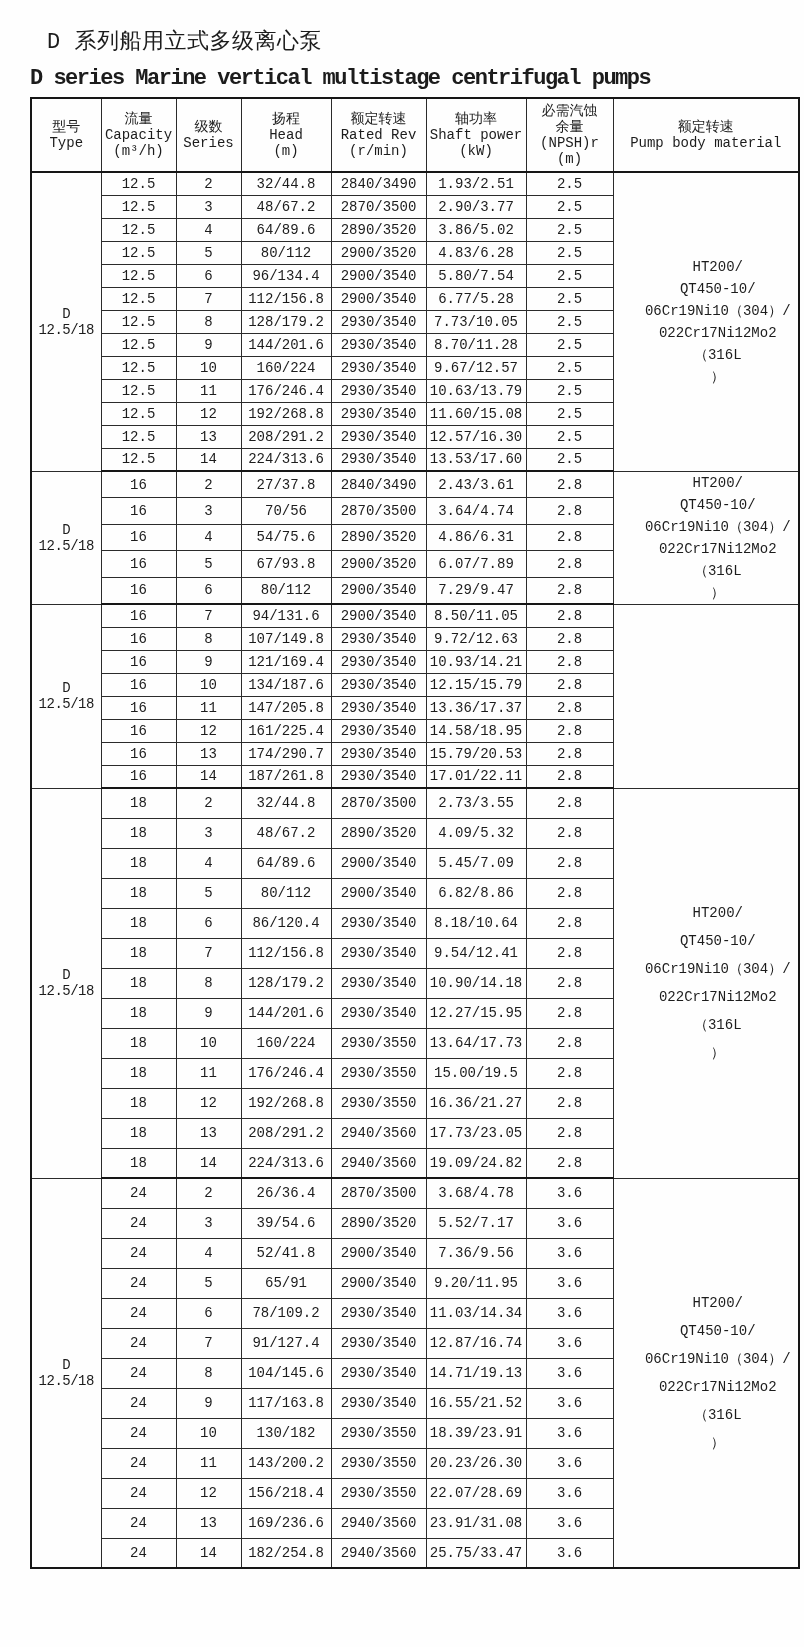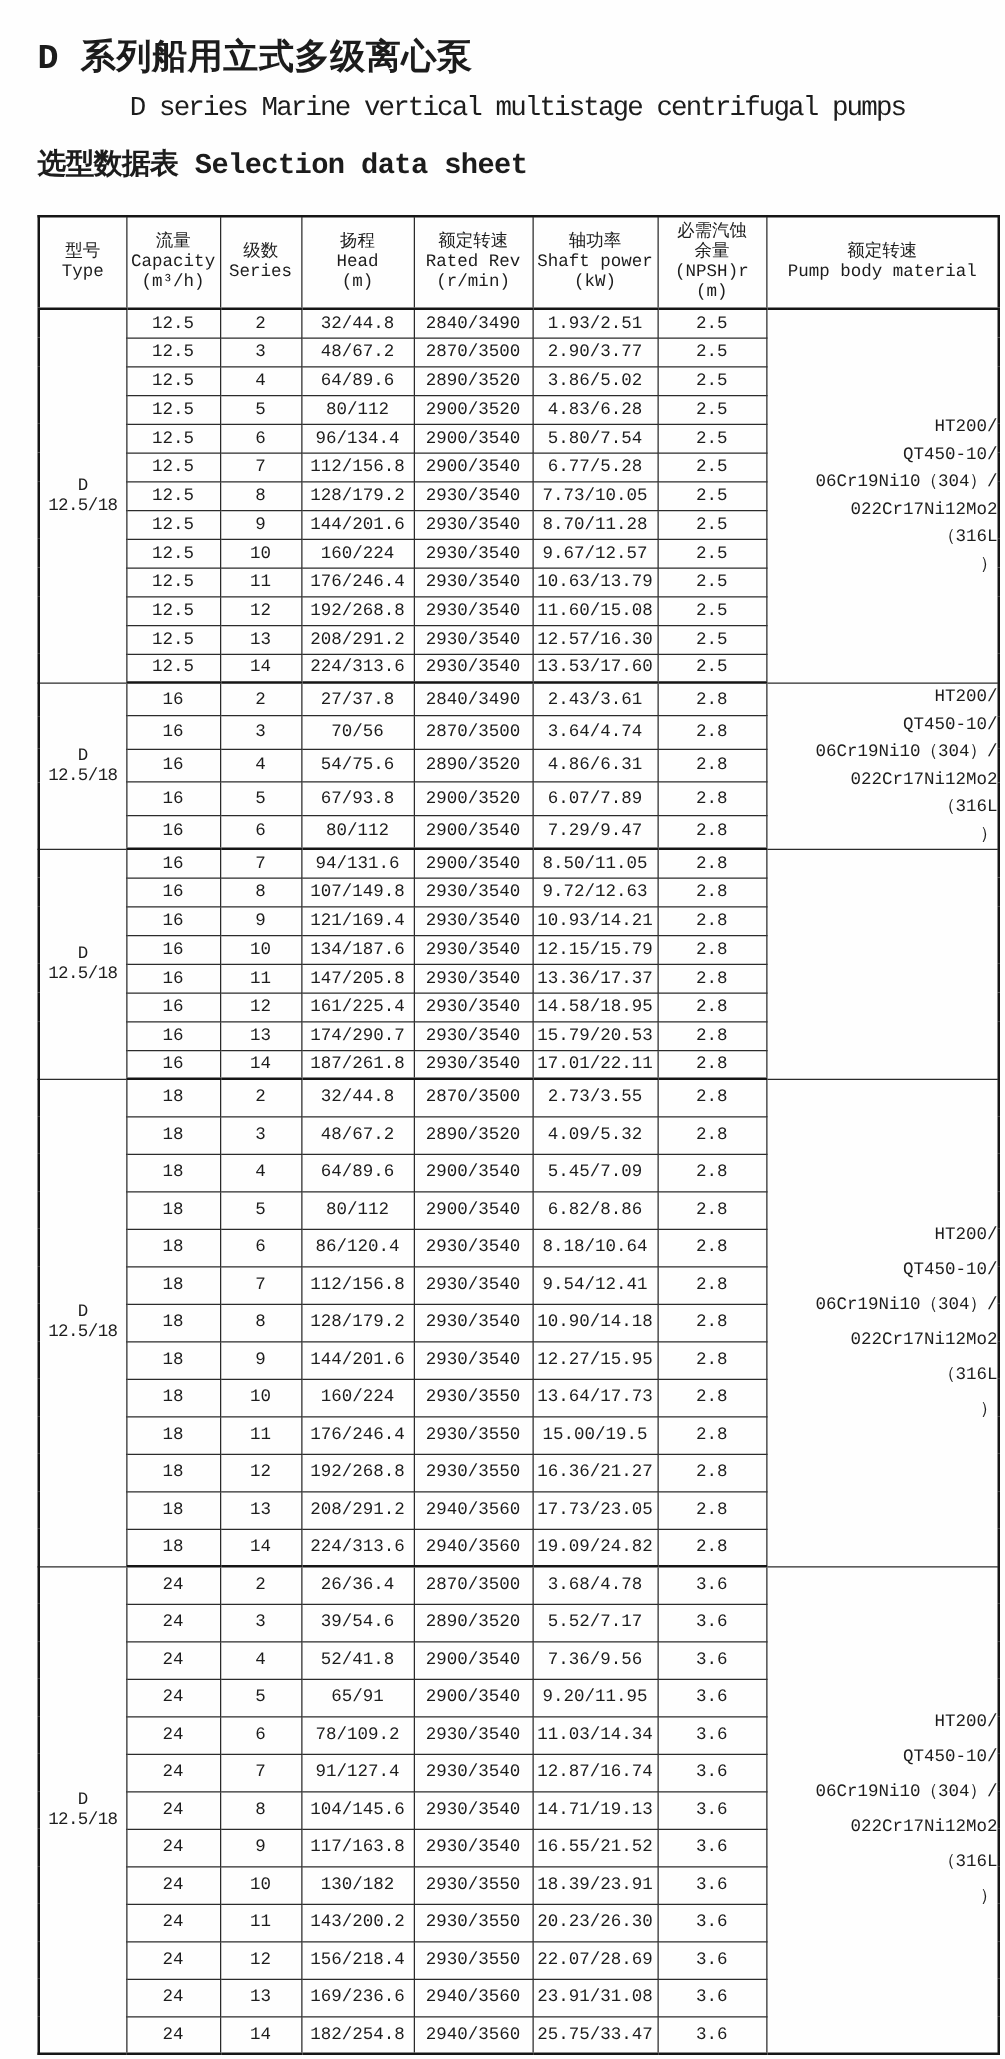--- a/index.html
+++ b/index.html
@@ -7,32 +7,31 @@
     position: relative;
     width: 804px;
     min-height: 1647px;
     box-sizing: border-box;
     background: #fefefe;
     color: #1c1c1c;
     font-family: "Liberation Mono", monospace;
     padding: 26px 6px 20px 30px;
   }
   .title-zh {
-    font-size: 28px;
-    font-weight: bold;
+    font-size: 22px;
+    font-weight: normal;
     letter-spacing: 0.5px;
-    margin: 0 0 10px 0;
+    margin: 0 0 10px 17px;
   }
   .title-en {
     font-size: 22px;
-    font-weight: normal;
+    font-weight: bold;
     letter-spacing: -1.5px;
-    margin: 0 0 16px 0;
+    margin: 0 0 6px 0;
     white-space: nowrap;
-    text-align: center;
   }
   .subtitle {
     font-size: 23px;
     font-weight: bold;
     letter-spacing: -0.5px;
     margin: 0 0 26px 0;
   }
   .table-caption {
     font-size: 16px;
     letter-spacing: -0.5px;
@@ -55,34 +54,33 @@
   }
   .doc-table thead th {
     border-bottom: 2px solid #161616;
     padding: 4px 0;
     line-height: 16px;
   }
   tbody.small tr { height: 23px; }
   tbody.big   tr { height: 30px; }
   tbody tr.group-end td { border-bottom: 2px solid #161616; }
   td.material {
-    text-align: right;
+    text-align: center;
     padding-left: 24px;
     line-height: 22px;
   }
   tbody.big td.material { line-height: 28px; }
   td.type { letter-spacing: -0.5px; }
 </style>
 </head>
 <body>
 
 <div class="page">
   <div class="title-zh">D 系列船用立式多级离心泵</div>
   <div class="title-en">D series Marine vertical multistage centrifugal pumps</div>
-  <div class="subtitle">选型数据表 Selection data sheet</div>
 
   <table class="doc-table">
     <colgroup>
       <col style="width:70px">
         <col style="width:75px">
         <col style="width:65px">
         <col style="width:90px">
       <col style="width:95px">
         <col style="width:100px">
         <col style="width:87px">

